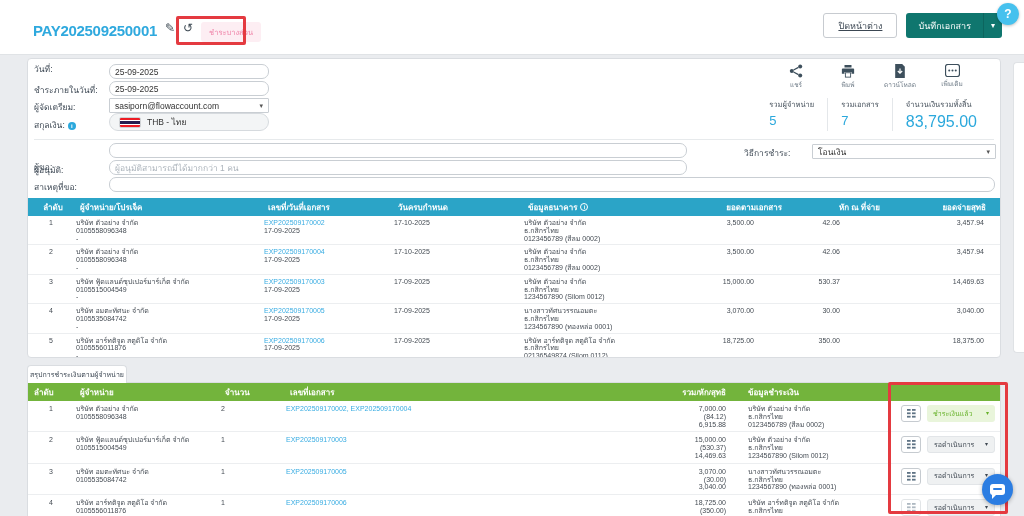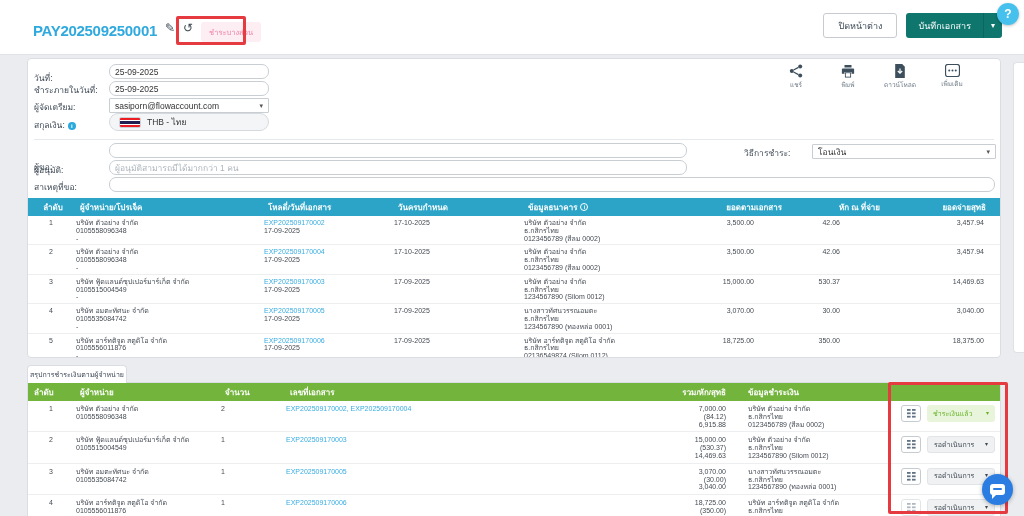--- a/index.html
+++ b/index.html
@@ -7,21 +7,21 @@
   body { position:relative; background:#eaecef; font-family:"Liberation Sans",sans-serif; color:#3b4652; }
 
   
   .header-bar { position:absolute; left:0; top:0; width:1024px; height:55px; background:#fff; border-bottom:1px solid #e0e3e6; }
   .doc-type { position:absolute; left:33px; top:7px; display:flex; align-items:center; gap:5px; font-size:10px; font-weight:bold; color:#3b4652; }
   .pay-row { position:absolute; left:33px; top:22px; display:flex; align-items:flex-start; gap:8px; }
   .paynum { font-size:15px; font-weight:600; color:#2fa9de; letter-spacing:-0.3px; }
   .hicon { font-size:12px; color:#3c4852; cursor:pointer; line-height:1; }
   .badge { background:#fdeef3; color:#ef7fa5; font-size:7.5px; padding:4px 8px; border-radius:3px; white-space:nowrap; }
   .header-actions { position:absolute; right:22px; top:13px; display:flex; gap:9px; }
-  .btn-close { height:25px; padding:0 14px; background:#fff; border:1px solid #c7cbd0; border-radius:3px; font-size:9px; color:#3b4652; font-family:inherit; cursor:pointer; }
+  .btn-close { height:25px; padding:0 14px; background:#fff; border:1px solid #c7cbd0; border-radius:3px; font-size:9px; color:#3b4652; font-family:inherit; cursor:pointer;text-decoration:underline; }
   .btn-save { height:25px; background:#0f766e; border-radius:3px; color:#fff; font-size:9px; display:flex; align-items:center; cursor:pointer; }
   .btn-save .lbl { padding:0 12px; }
   .btn-save .sep { width:1px; height:25px; background:rgba(0,0,0,.14); }
   .btn-save .car { padding:0 7px; font-size:8px; }
   .help-fab { position:absolute; right:5px; top:3px; width:22px; height:22px; border-radius:50%; background:#46c1ee; color:#fff; font-size:12px; font-weight:bold; display:flex; align-items:center; justify-content:center; z-index:45; box-shadow:0 1px 3px rgba(0,0,0,.25); cursor:pointer; }
 
   
   .main-card { position:absolute; left:27px; top:58px; width:974px; height:300px; background:#fff; border:1px solid #dadde1; border-radius:4px; overflow:hidden; }
   .rstrip { position:absolute; left:1013px; top:62px; width:11px; height:291px; background:#fff; border:1px solid #dfe2e5; border-right:none; border-radius:4px 0 0 4px; }
 
@@ -103,21 +103,21 @@
       <span class="sep"></span>
       <span class="car">▾</span>
     </div>
   </div>
 </div>
 <div class="help-fab">?</div>
 <div class="rstrip"></div>
 
 <div class="main-card">
 
-  <span class="f-label" style="left:6px;top:12px">วันที่:</span>
+  <span class="f-label" style="left:6px;top:3px">วันที่:</span>
   <input class="inp" style="left: 81px; top: 5px; width: 160px;" readonly="" value="25-09-2025">
   <span class="f-label" style="left:6px;top:24px">ชำระภายในวันที่:</span>
   <input class="inp" style="left: 81px; top: 22px; width: 160px;" readonly="" value="25-09-2025">
   <span class="f-label" style="left:6px;top:41px">ผู้จัดเตรียม:</span>
   <div class="sel" style="left:81px;top:39px;width:160px">
     <span>sasiporn@flowaccount.com</span>
     <span class="car">▾</span>
   </div>
   <span class="f-label" style="left:6px;top:59px"><span>สกุลเงิน:</span><span class="info">i</span></span>
   <div class="currency-pill">
@@ -156,20 +156,34 @@
       <svg width="15" height="13" viewBox="0 0 16 14">
           <rect x="0.5" y="0.5" width="15" height="13" rx="2.5" fill="none" stroke="#3d4f5c" stroke-width="1.3"></rect>
           <circle cx="4.5" cy="7" r="1.1" fill="#3d4f5c"></circle>
           <circle cx="8" cy="7" r="1.1" fill="#3d4f5c"></circle>
           <circle cx="11.5" cy="7" r="1.1" fill="#3d4f5c"></circle>
         </svg>
       <span class="al">เพิ่มเติม</span>
     </div>
   </div>
 
+  <div class="stats">
+    <div class="stat">
+      <div class="sl">รวมผู้จำหน่าย</div>
+      <div class="sv">5</div>
+    </div>
+    <div class="stat">
+      <div class="sl">รวมเอกสาร</div>
+      <div class="sv">7</div>
+    </div>
+    <div class="stat">
+      <div class="sl">จำนวนเงินรวมทั้งสิ้น</div>
+      <div class="sv big">83,795.00</div>
+    </div>
+  </div>
 
   <div class="divider"></div>
 
   <span class="f-label" style="left:6px;top:101px">ผู้ขอ:</span>
   <input class="inp" style="left: 81px; top: 84px; width: 578px;" value="">
   <span class="f-label" style="left:6px;top:104px">ผู้อนุมัติ:</span>
   <input class="inp" style="left: 81px; top: 101px; width: 578px;" placeholder="ผู้อนุมัติสามารถมีได้มากกว่า 1 คน">
   <span class="f-label" style="left:6px;top:121px">สาเหตุที่ขอ:</span>
   <input class="inp" style="left: 81px; top: 118px; width: 886px;" value="">
   <span class="f-label" style="left:716px;top:87px">วิธีการชำระ:</span>
@@ -186,21 +200,21 @@
         <col style="width:130px">
         <col style="width:170px">
         <col style="width:110px">
         <col style="width:98px">
         <col style="width:100px">
       </colgroup>
     <thead>
     <tr>
       <th class="thc">ลำดับ</th>
       <th>ผู้จำหน่าย/โปรเจ็ค</th>
-      <th>โหลดี่/วันที่เอกสาร</th>
+      <th>เลขที่/วันที่เอกสาร</th>
       <th>วันครบกำหนด</th>
       <th><span>ข้อมูลธนาคาร</span><span class="infow">i</span></th>
       <th class="ra1">ยอดตามเอกสาร</th>
       <th class="ra2">หัก ณ ที่จ่าย</th>
       <th class="ra3">ยอดจ่ายสุทธิ</th>
     </tr>
     </thead>
     <tbody>
     <tr>
       <td class="tdc">1</td>

